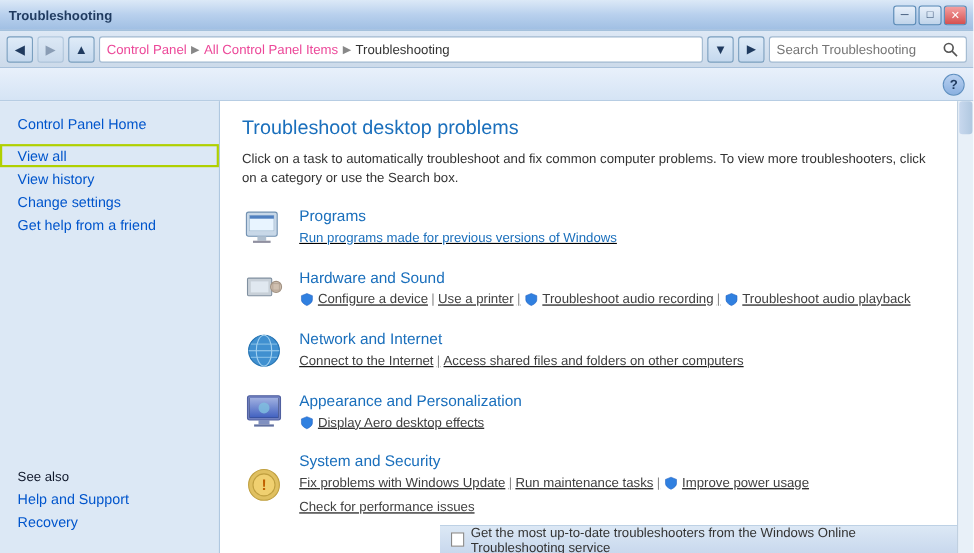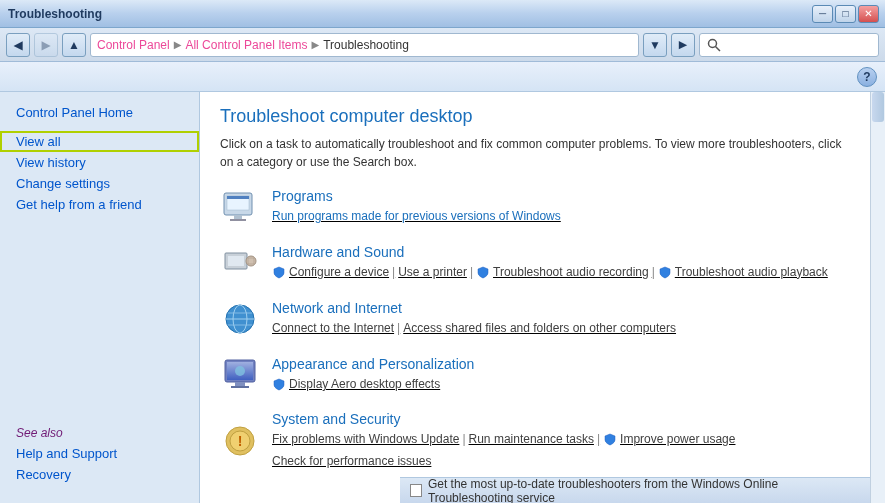--- a/index.html
+++ b/index.html
@@ -177,24 +177,23 @@
       cursor: pointer;
       text-decoration: none;
     }
     .sidebar-link.active {
       outline: 2px solid #b0d000;
       outline-offset: -2px;
       color: #0055cc;
       font-weight: normal;
     }
     .sidebar-section-label {
-      color: #701a75;
+      color: #0f172a;
       font-size: 12px;
       padding: 10px 16px 3px 16px;
-      font-style: italic;
     }
     .sidebar-spacer { flex: 1; }
 
     
     .content-area {
       flex: 1;
       background: #fff;
       padding: 14px 20px 8px 20px;
       overflow-y: auto;
       position: relative;
@@ -323,20 +322,21 @@
   <div class="breadcrumb-bar">
     <span class="breadcrumb-link">Control Panel</span>
     <span class="breadcrumb-sep">▶</span>
     <span class="breadcrumb-link">All Control Panel Items</span>
     <span class="breadcrumb-sep">▶</span>
     <span class="breadcrumb-current">Troubleshooting</span>
   </div>
   <div class="nav-btn">▼</div>
   <div class="go-btn">▶</div>
   <div class="search-box">
+    <input type="text" placeholder="Search Troubleshooting" style="">
     <div class="search-icon-wrap">
       <svg width="14" height="14" viewBox="0 0 14 14">
         <circle cx="5.5" cy="5.5" r="4" stroke="#555" stroke-width="1.5" fill="none"></circle>
         <line x1="8.5" y1="8.5" x2="13" y2="13" stroke="#555" stroke-width="1.5"></line>
       </svg>
     </div>
   </div>
 </div>
 
 <div class="toolbar">
@@ -355,21 +355,21 @@
     <div class="sidebar-spacer"></div>
     <div class="sidebar-section-label">See also</div>
     <span class="sidebar-link">Help and Support</span>
     <span class="sidebar-link">Recovery</span>
     <div style="height:8px"></div>
   </div>
 
   <div style="flex:1; position:relative; display:flex; flex-direction:column;">
     <div class="content-area" style="padding-bottom:34px;">
 
-      <div class="content-title">Troubleshoot computer desktop</div>
+      <div class="content-title">Troubleshoot desktop problems</div>
       <div class="content-desc">Click on a task to automatically troubleshoot and fix common computer problems. To view more troubleshooters, click on a category or use the Search box.</div>
 
       <div class="category-item">
         <div class="cat-icon">
           <svg viewBox="0 0 36 36">
             <rect x="2" y="4" width="28" height="22" rx="2" fill="#c8d8e8" stroke="#7090b0" stroke-width="1"></rect>
             <rect x="5" y="7" width="22" height="14" fill="#e8f4ff" stroke="#a0b8cc" stroke-width="0.5"></rect>
             <rect x="5" y="7" width="22" height="3" fill="#5080c0"></rect>
             <rect x="12" y="26" width="8" height="4" fill="#b0c0d0"></rect>
             <rect x="8" y="30" width="16" height="2" fill="#9090a0"></rect>

